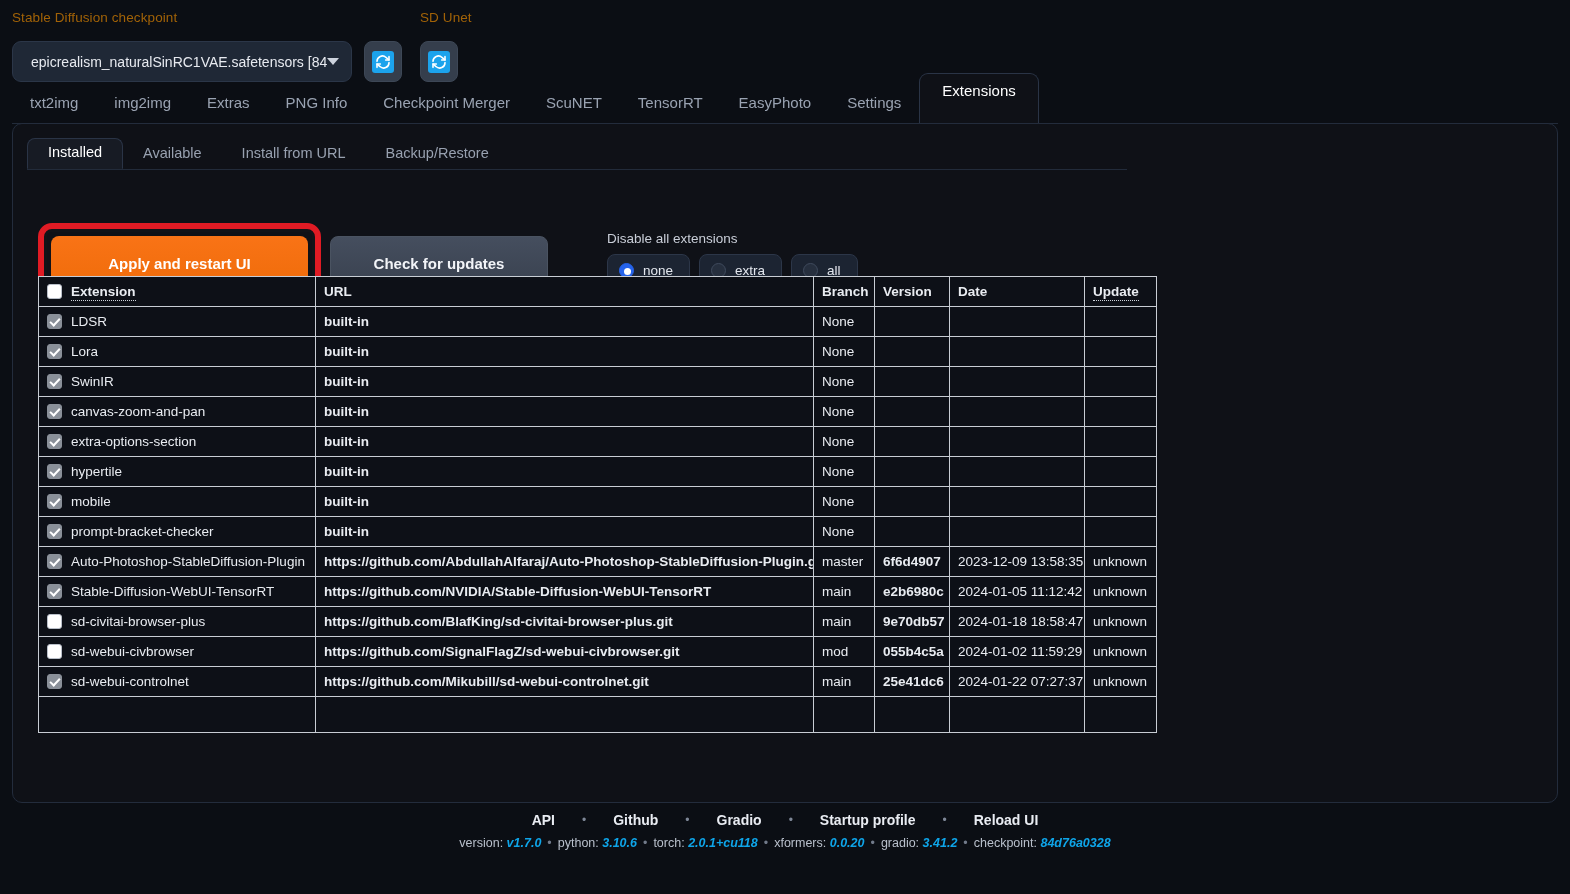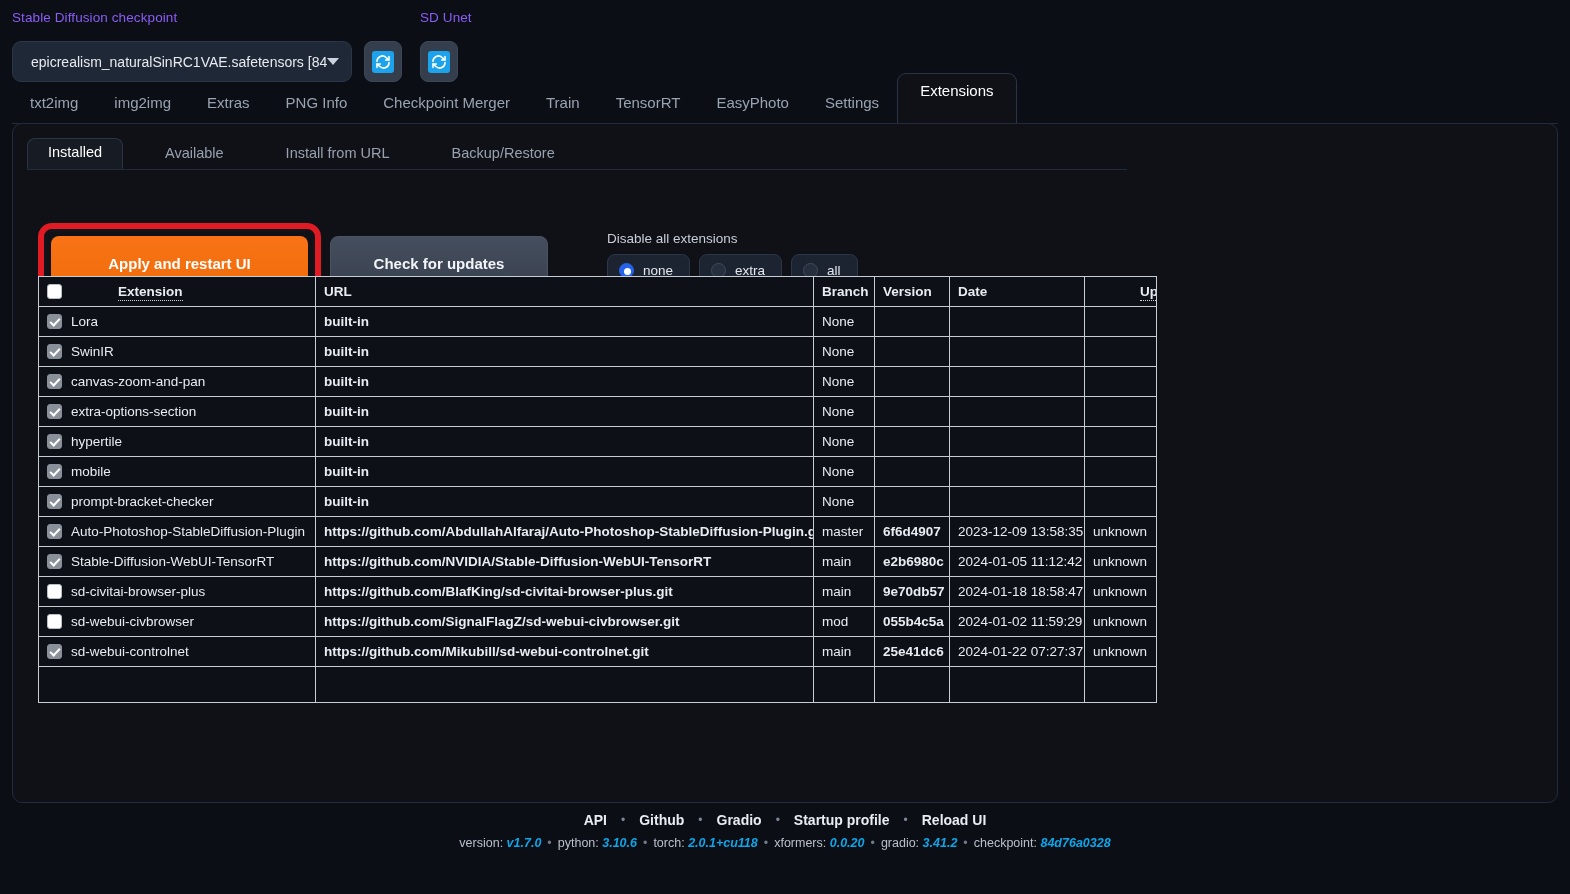--- a/index.html
+++ b/index.html
@@ -9,21 +9,21 @@
     font-family: "Liberation Sans", sans-serif;
     color: #d7dbe4;
     overflow: hidden;
   }
   .page { position: relative; width: 1570px; height: 894px; }
 
   
   .topbar { position: absolute; left: 0; top: 0; width: 1570px; height: 82px; }
   .field-group { position: absolute; top: 10px; }
   .field-label {
-    font-size: 13.5px; color: #8b5cf6; line-height: 16px;
+    font-size: 13.5px; color: #a16207; line-height: 16px;
     margin-bottom: 15px; letter-spacing: .1px;
   }
   .field-row { display: flex; align-items: center; gap: 12px; }
   .select {
     height: 41px; background: #1f2836; border: 1px solid #2b3648;
     border-radius: 9px; display: flex; align-items: center;
     padding: 0 12px 0 18px; position: relative;
   }
   .select .val {
     font-size: 14px; color: #e7eaf0; white-space: nowrap; overflow: hidden;
@@ -62,21 +62,21 @@
   }
 
   
   .panel {
     position: absolute; left: 12px; top: 123px; width: 1546px; height: 680px;
     background: #0f1117; border: 1px solid #232c3c; border-radius: 10px;
   }
 
   .subtabs {
     position: absolute; left: 14px; top: 12px; height: 33px;
-    display: flex; align-items: flex-end; gap: 22px;
+    display: flex; align-items: flex-end;
   }
   .stab {
     font-size: 14.5px; color: #98a1b0; padding: 5px 20px 8px 20px;
     cursor: pointer; white-space: nowrap;
   }
   .stab.active {
     color: #ffffff; background: #171b24;
     border: 1px solid #2a3446; border-bottom-color: #171b24;
     border-radius: 8px 8px 0 0;
   }
@@ -137,42 +137,42 @@
   }
   table { border-collapse: collapse; width: 1118px; table-layout: fixed; }
   th, td {
     border: 1px solid #c8cdd4; padding: 0 8px; height: 30px;
     font-size: 13.5px; color: #e9ecf1; text-align: left;
     background: #0d1017; vertical-align: middle; overflow: hidden;
     white-space: nowrap;
   }
   th { font-weight: bold; }
   th.sortable span.txt {
-    border-bottom: 1px dotted #cfd4dc; padding-bottom: 1px; margin-left: 47px;
+    border-bottom: 1px dotted #cfd4dc; padding-bottom: 1px;
   }
   td.url, td.ver { font-weight: bold; }
   .cb {
     display: inline-block; width: 15px; height: 15px; border-radius: 3px;
     vertical-align: -3px; margin-right: 9px; position: relative;
     background: #ffffff; border: 1px solid #b9bfc9; cursor: pointer;
   }
   .cb.checked { background: #8a9099; border-color: #8a9099; }
   .cb.checked::after {
     content: ""; position: absolute; left: 4px; top: 1px;
     width: 4px; height: 8px; border: solid #ffffff;
     border-width: 0 2px 2px 0; transform: rotate(43deg);
   }
   .emptyrow td { height: 36px; }
 
   
   .footer {
     position: absolute; left: 0; top: 812px; width: 1570px;
     text-align: center;
   }
-  .flinks { display: flex; justify-content: center; align-items: center; gap: 0; }
+  .flinks { display: flex; justify-content: center; align-items: center; gap: 13px; }
   .flinks a {
     font-size: 14px; font-weight: bold; color: #e9ecf2;
     text-decoration: none; padding: 0 14px; cursor: pointer;
   }
   .fdot { color: #7e8797; font-size: 12px; }
   .fversions {
     margin-top: 8px; font-size: 12.5px; color: #b9c0cc;
   }
   .fversions b { color: #0ea5e9; font-style: italic; }
   .fsep { color: #717a8a; padding: 0 6px; }
@@ -220,21 +220,21 @@
       </div>
     </div>
   </div>
 
   <div class="maintabs" id="main-tabs">
       <div class="mtab">txt2img</div>
       <div class="mtab">img2img</div>
       <div class="mtab">Extras</div>
       <div class="mtab">PNG Info</div>
       <div class="mtab">Checkpoint Merger</div>
-      <div class="mtab">Train</div>
+      <div class="mtab">ScuNET</div>
       <div class="mtab">TensorRT</div>
       <div class="mtab">EasyPhoto</div>
       <div class="mtab">Settings</div>
       <div class="mtab active">Extensions</div>
     </div>
 
   <div class="panel">
 
     <div class="subtabs" id="sub-tabs">
         <div class="stab active">Installed</div>
@@ -283,20 +283,28 @@
               <th class="sortable"><span class="cb"></span><span class="txt">Extension</span></th>
               <th><span class="txt">URL</span></th>
               <th><span class="txt">Branch</span></th>
               <th><span class="txt">Version</span></th>
               <th><span class="txt">Date</span></th>
               <th class="sortable"><span class="txt">Update</span></th>
             </tr>
         </thead>
         <tbody id="table-body">
             <tr>
+              <td><span class="cb checked"></span><span>LDSR</span></td>
+              <td class="url">built-in</td>
+              <td>None</td>
+              <td class="ver"></td>
+              <td></td>
+              <td></td>
+            </tr>
+            <tr>
               <td><span class="cb checked"></span><span>Lora</span></td>
               <td class="url">built-in</td>
               <td>None</td>
               <td class="ver"></td>
               <td></td>
               <td></td>
             </tr>
             <tr>
               <td><span class="cb checked"></span><span>SwinIR</span></td>
               <td class="url">built-in</td>

